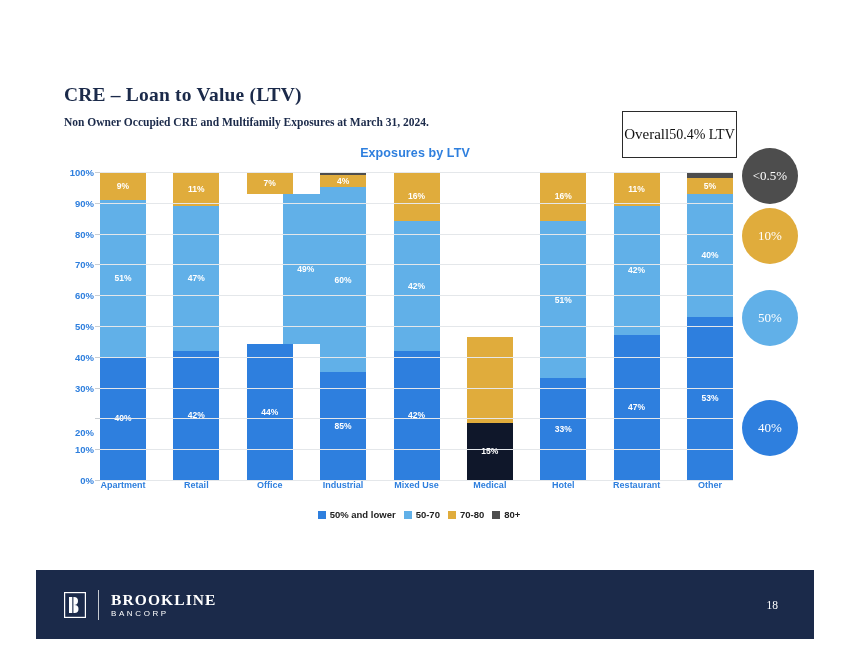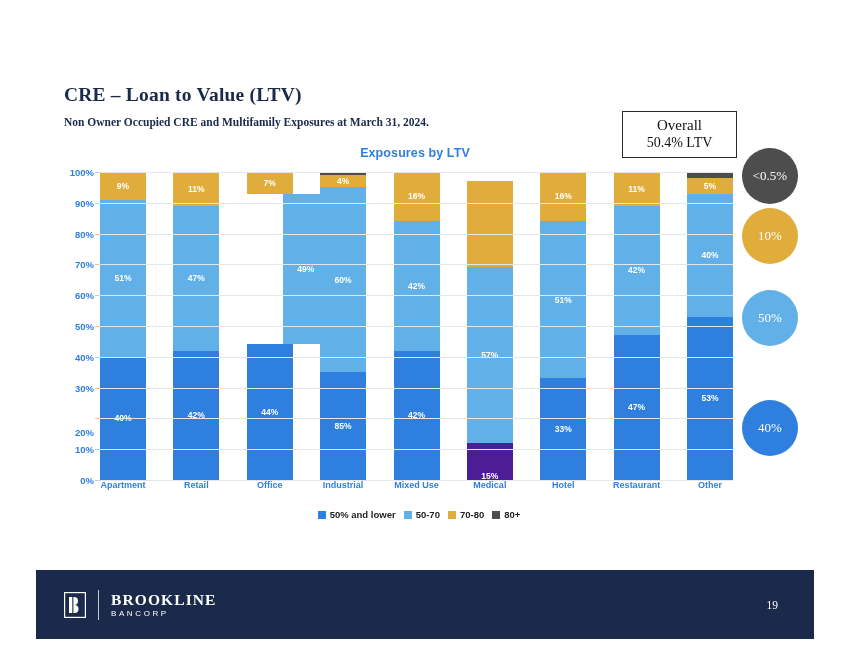--- a/index.html
+++ b/index.html
@@ -46,21 +46,21 @@
   
   .overall-box {
     position: absolute;
     left: 622px;
     top: 111px;
     width: 113px;
     height: 45px;
     border: 1.4px solid #2b2b2b;
     background: #ffffff;
     display: flex;
-    flex-direction: column;
+    flex-direction: row;
     align-items: center;
     justify-content: center;
     font-family: "Liberation Serif", serif;
     color: #111111;
     z-index: 6;
   }
   .overall-box .l1 { font-size: 15px; line-height: 17px; }
   .overall-box .l2 { font-size: 14px; line-height: 18px; }
 
   
@@ -338,24 +338,21 @@
           <div class="seg" style="height: 129.36px; background: rgb(97, 176, 232);">
             <span class="seg-label">42%</span>
           </div>
           <div class="seg" style="height: 129.36px; background: rgb(46, 127, 222);">
             <span class="seg-label">42%</span>
           </div>
           <div class="cat-label">Mixed Use</div>
         </div>
         <div class="bar-col">
           <div class="seg" style="height: 86.24px; background: rgb(224, 172, 60);"></div>
-          <div class="seg" style="height: 175.56px; background: rgb(97, 176, 232);">
-            <span class="seg-label">57%</span>
-          </div>
-          <div class="seg" style="height: 37px; background: #4c1d95; align-items: flex-end;">
+          <div class="seg" style="height: 57px; background: #0f172a;">
             <span class="seg-label">15%</span>
           </div>
           <div class="cat-label">Medical</div>
         </div>
         <div class="bar-col">
           <div class="seg" style="height: 49.28px; background: rgb(224, 172, 60);">
             <span class="seg-label">16%</span>
           </div>
           <div class="seg" style="height: 157.08px; background: rgb(97, 176, 232);">
             <span class="seg-label">51%</span>
@@ -462,16 +459,16 @@
           <path d="M5 5 h5 a4 4 0 0 1 0 8 h-5 z M5 13 h5.5 a4 4 0 0 1 0 8 H5 z" fill="#ffffff"></path>
           <rect x="8.3" y="4.6" width="1.1" height="16.8" fill="#1b2a4a"></rect>
         </svg>
       </div>
       <div class="logo-divider"></div>
       <div class="logo-text">
         <div class="logo-name">BROOKLINE</div>
         <div class="logo-sub">BANCORP</div>
       </div>
     </div>
-    <div class="page-num">19</div>
+    <div class="page-num">18</div>
   </div>
 
 </div>
 
 </body></html>

